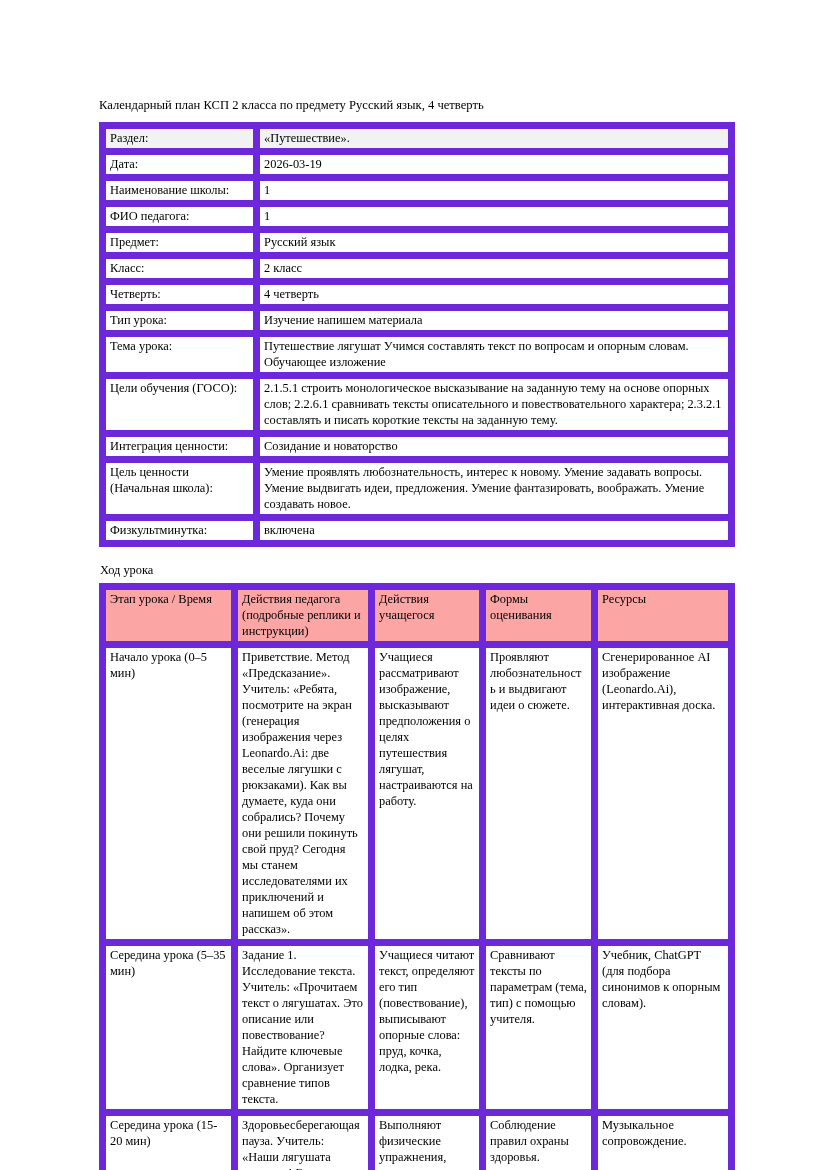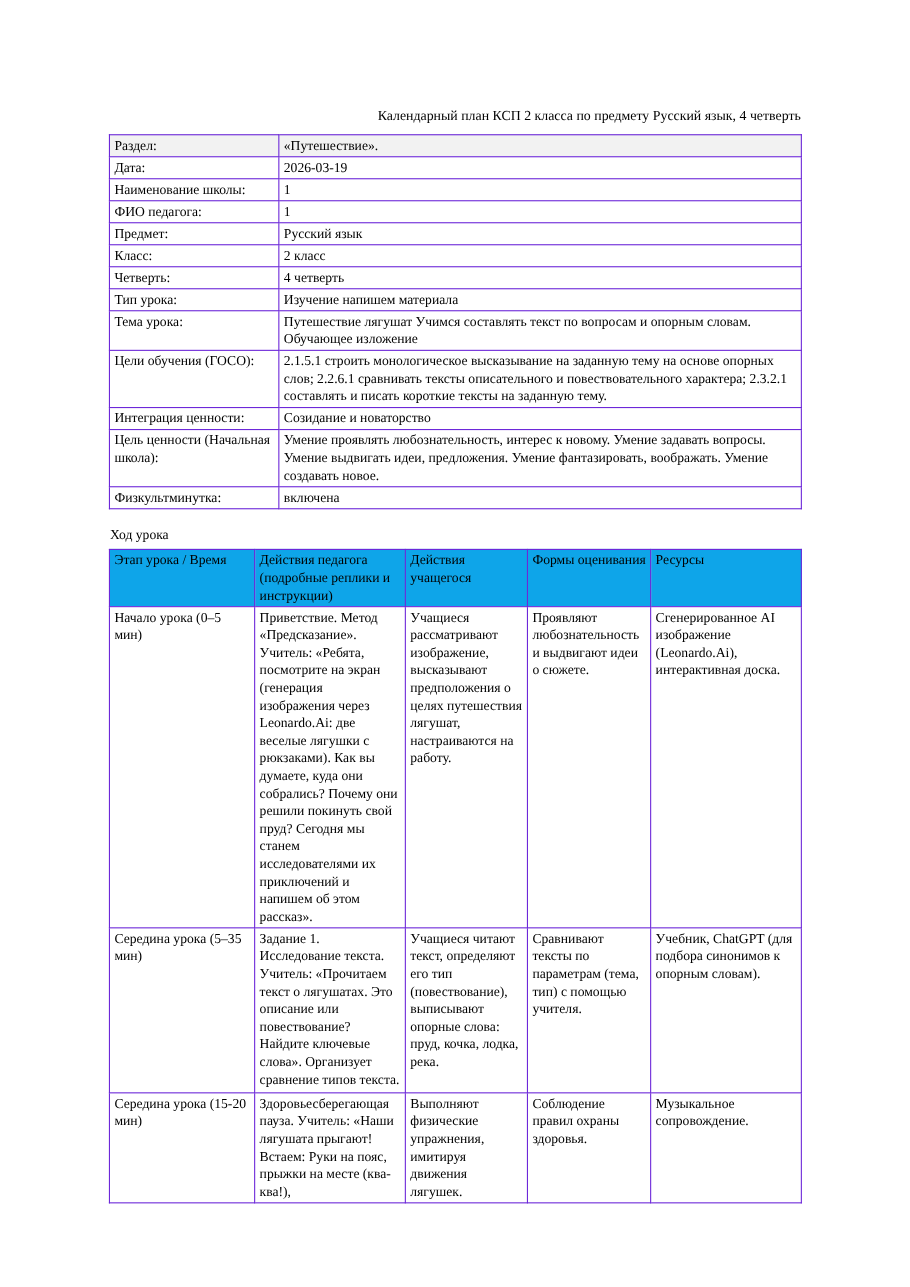--- a/index.html
+++ b/index.html
@@ -25,31 +25,30 @@
     position: absolute;
     left: 99px;
     top: 98px;
     width: 629px;
   }
   .doc-title {
     font-size: 12.6px;
     line-height: 1.25;
     margin: 0 0 8px 0;
     white-space: nowrap;
-    text-align: right;
   }
   table.doc-table {
     border-collapse: collapse;
     table-layout: fixed;
     width: 629px;
     font-size: 12.4px;
     line-height: 1.29;
   }
   table.doc-table td, table.doc-table th {
-    border: 1px solid #6d28d9;
+    border: 7px solid #6d28d9;
     padding: 1px 4px 2px 4px;
     vertical-align: top;
     text-align: left;
     font-weight: normal;
     word-wrap: break-word;
     overflow-wrap: break-word;
     hyphens: none;
   }
   
   #info-table col.c-label { width: 154px; }
@@ -63,21 +62,21 @@
     line-height: 1.3;
     margin: 15px 0 5px 1px;
   }
 
   
   #flow-table col.c1 { width: 132px; }
   #flow-table col.c2 { width: 137px; }
   #flow-table col.c3 { width: 111px; }
   #flow-table col.c4 { width: 112px; }
   #flow-table col.c5 { width: 137px; }
-  #flow-table thead td { background: #0ea5e9; }
+  #flow-table thead td { background: #fca5a5; }
   #flow-table thead td { height: 42px; }
   #flow-table .tall-a td { height: 284px; }
   #flow-table .tall-b td { height: 146px; margin-top: 12px; }
   #flow-table .tall-c td { height: 92px; }
 </style>
 </head>
 <body>
 
 <div class="page">
   <div class="content">

